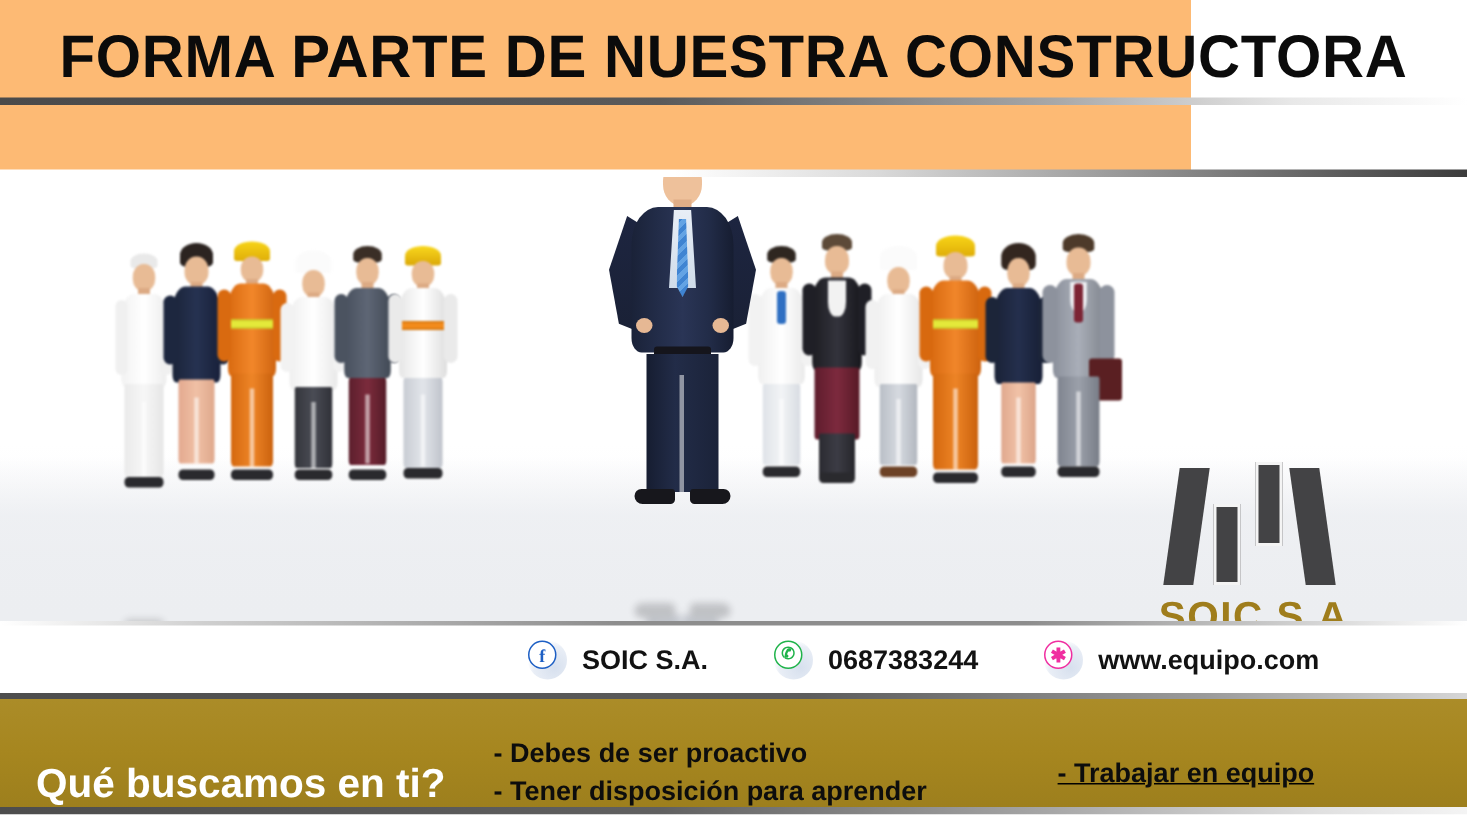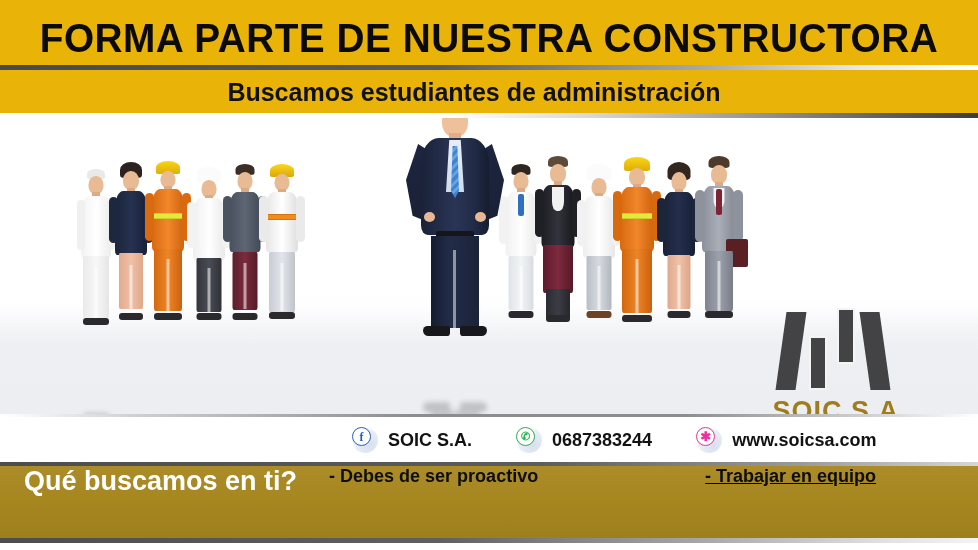--- a/index.html
+++ b/index.html
@@ -12,22 +12,22 @@
   #poster {
     position: relative;
     width: 978px; height: 550px;
     background: #ffffff;
     overflow: hidden;
   }
 
   
   .header-block {
     position: absolute;
-    left: 0; top: 0; width: 978px; height: 118px;
-    background: #eab308;
+    left: 0; top: 0; width: 794px; height: 118px;
+    background: #fdba74;
   }
   .headline {
     position: absolute;
     left: 0; top: 16px; width: 978px;
     text-align: center;
     font-family: "Liberation Sans Narrow", "Liberation Sans", sans-serif;
     font-weight: bold;
     font-size: 40px;
     letter-spacing: 0.5px;
     color: #0b0b0b;
@@ -235,21 +235,21 @@
   }
 
   
   .band-top-rule {
     position: absolute; left: 0; top: 462px; width: 978px; height: 4px;
     background: linear-gradient(to right,#4d4d4d 0%,#5c5c5c 55%,#9a9a9a 82%,#d6d6d6 100%);
   }
   .band {
     position: absolute; left: 0; top: 466px; width: 978px; height: 72px;
     background: linear-gradient(to bottom,#ab8c28 0%,#a6861f 50%,#9d7f1d 100%);
-    display: flex; align-items: flex-start;
+    display: flex; align-items: flex-end;
   }
   .band-title {
     flex: 0 0 auto;
     padding-left: 24px; padding-right: 18px;
     font-family: "Liberation Sans", sans-serif;
     font-weight: bold; font-size: 27px; color: #ffffff;
     white-space: nowrap;
   }
   .band-cols { display: flex; flex: 1 1 auto; align-items: center; }
   .band-col { display: flex; flex-direction: column; gap: 4px; }
@@ -269,21 +269,20 @@
   }
 </style>
 </head>
 <body>
 
 <div id="poster">
 
   <div class="header-block">
     <div class="headline">FORMA PARTE DE NUESTRA CONSTRUCTORA</div>
     <div class="rule-top"></div>
-    <div class="subheadline">Buscamos estudiantes de administración</div>
     <div class="rule-sub"></div>
   </div>
 
   <div class="stage">
     <div class="floor"></div>
 
     <div class="crowd" id="crowd">
 
       <div class="person" style="left:75px; width:42px; height:155px;">
         <div class="hair" style="width:18px;height:10px;background:#e9e9e9;"></div>
@@ -642,31 +641,32 @@
         <span class="glyph">✆</span>
       </span>
       <span class="contact-text">0687383244</span>
     </div>
 
     <div class="contact-item">
       <span class="c-icon c-web">
         <span class="ring"></span>
         <span class="glyph">✱</span>
       </span>
-      <span class="contact-text">www.soicsa.com</span>
+      <span class="contact-text">www.equipo.com</span>
     </div>
 
   </div>
 
   <div class="band-top-rule"></div>
   <div class="band">
     <div class="band-title">Qué buscamos en ti?</div>
     <div class="band-cols">
       <div class="band-col col-a">
         <div class="band-item">- Debes de ser proactivo</div>
+        <div class="band-item">- Tener disposición para aprender</div>
       </div>
       <div class="band-col col-b">
         <div class="band-item">- Trabajar en equipo</div>
       </div>
     </div>
   </div>
   <div class="band-bottom-rule"></div>
   <div class="footer-pad"></div>
 
 </div>

